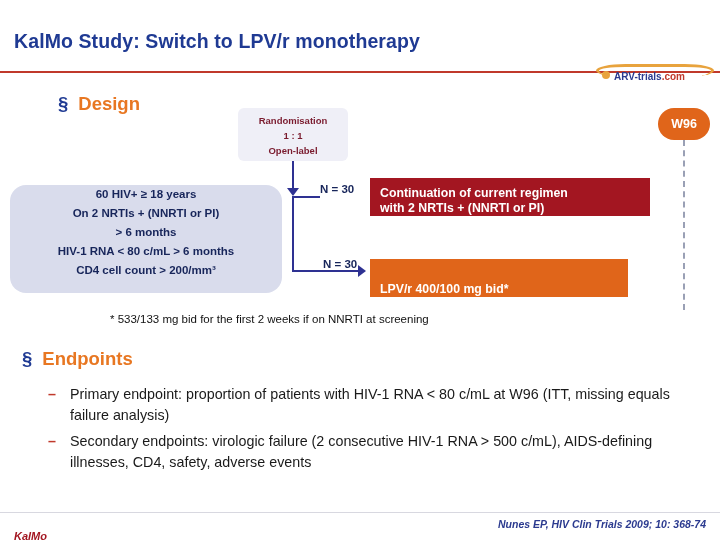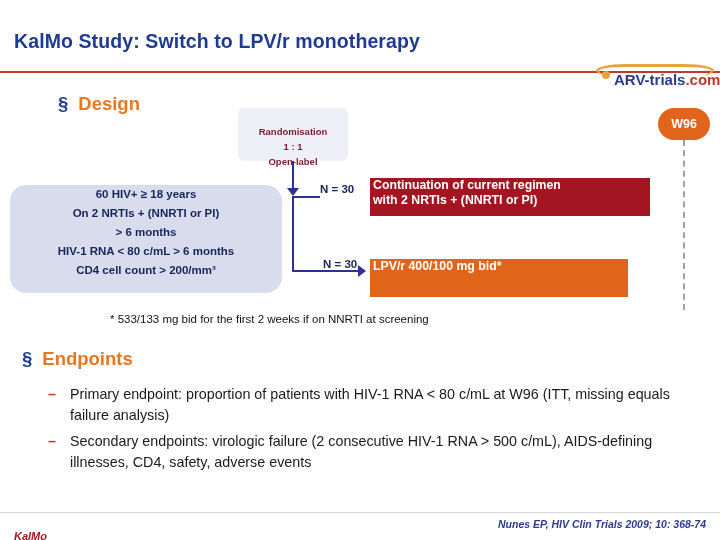--- a/index.html
+++ b/index.html
@@ -62,21 +62,21 @@
     top: 9px;
     width: 8px;
     height: 8px;
     background: #E8A33D;
     border-radius: 50%;
   }
   .logo-text {
     position: absolute;
     left: 18px;
     top: 9px;
-    font-size: 15px;
+    font-size: 10px;
     font-weight: bold;
     color: #2B3A8F;
     white-space: nowrap;
   }
   .logo-text .dotcom { color: #C0392B; font-weight: bold; }
 
   
   .section-head {
     position: absolute;
     font-size: 18.5px;
@@ -99,21 +99,21 @@
     top: 108px;
     width: 110px;
     height: 53px;
     background: #EFEFF7;
     border-radius: 6px;
     color: #7A1B2E;
     font-size: 9.5px;
     font-weight: bold;
     text-align: center;
     line-height: 15px;
-    padding-top: 16px;
+    padding-top: 5px;
     box-sizing: border-box;
   }
 
   .crit-box {
     position: absolute;
     left: 10px;
     top: 185px;
     width: 272px;
     height: 108px;
     background: #D9DCEC;
@@ -126,22 +126,22 @@
     box-sizing: border-box;
   }
 
   .arm-box {
     position: absolute;
     height: 38px;
     color: #ffffff;
     font-size: 12.3px;
     font-weight: bold;
     display: flex;
-    align-items: flex-start;
-    padding-left: 3px;
+    align-items: flex-end;
+    padding-left: 10px;
     box-sizing: border-box;
     line-height: 15px;
   }
   #arm1 {
     left: 370px;
     top: 178px;
     width: 280px;
     background: #A31621;
   }
   #arm2 {

